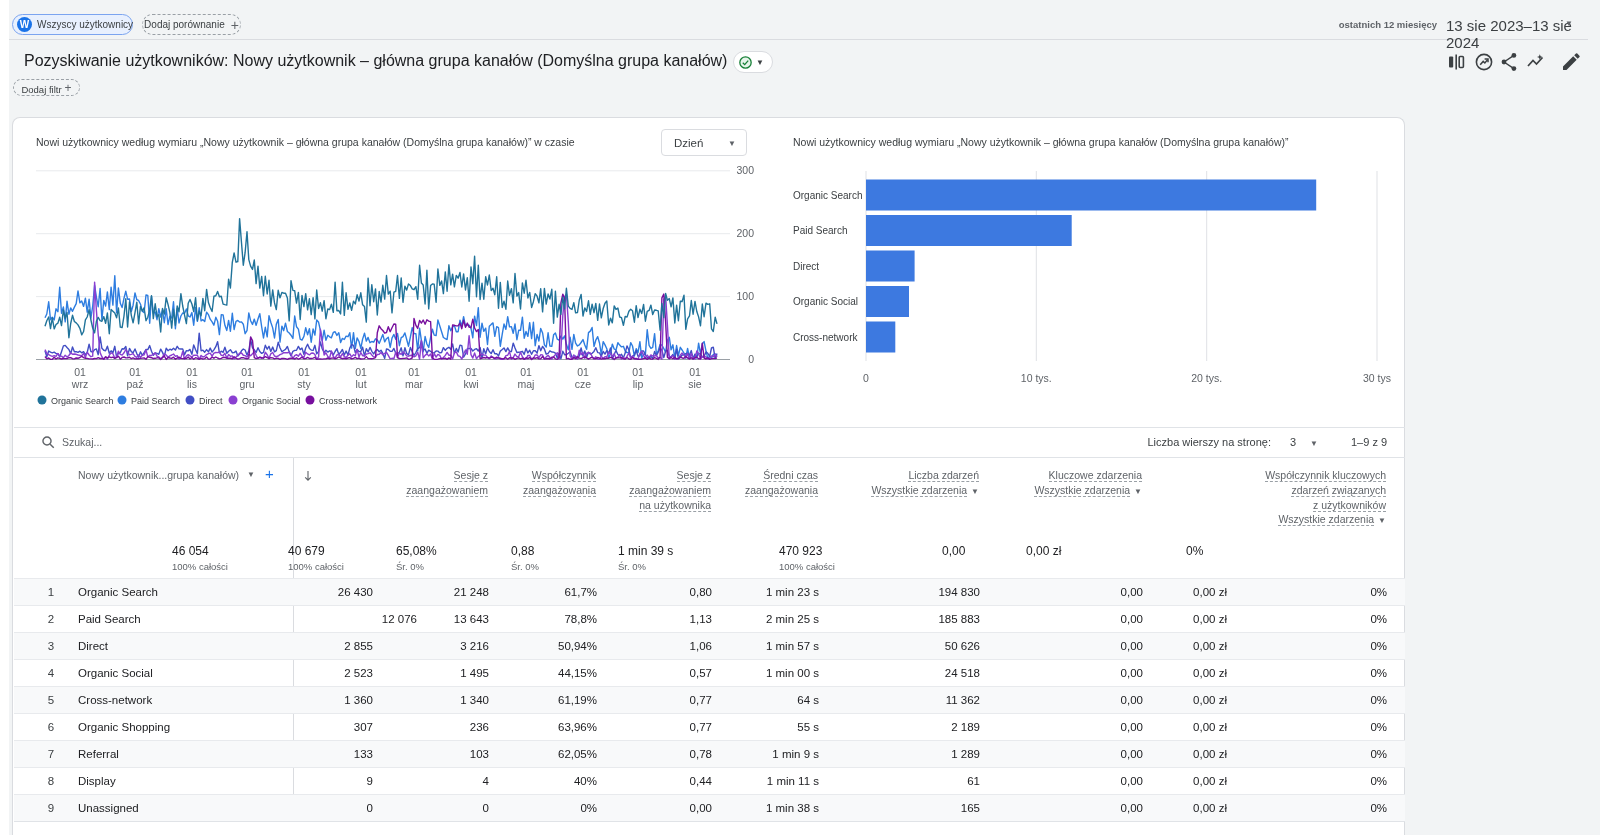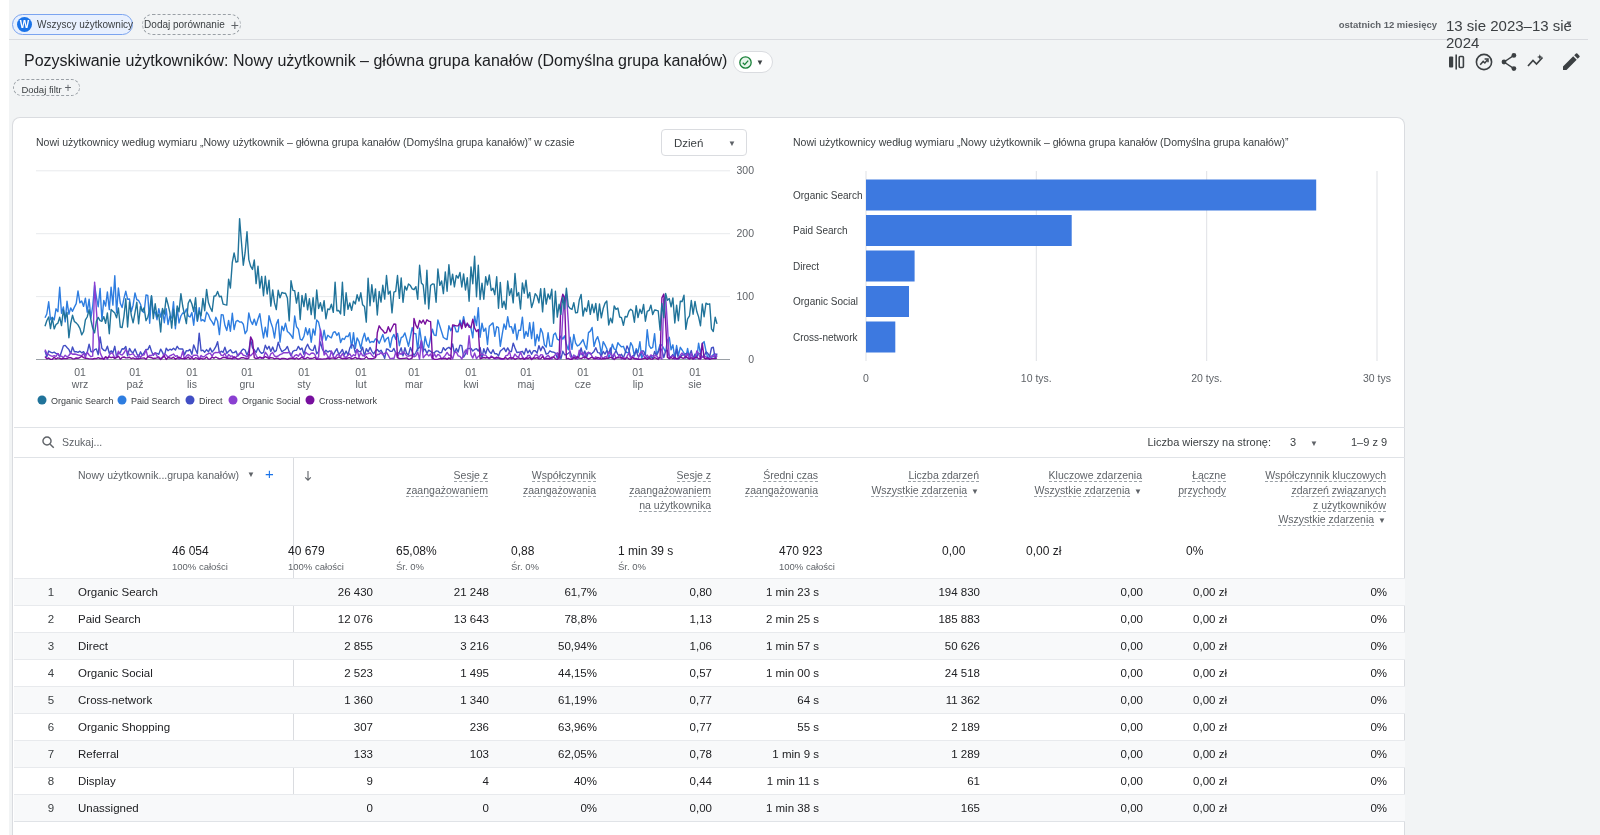--- a/index.html
+++ b/index.html
@@ -179,21 +179,20 @@
   <div class="dimplus">+</div>
   <div class="sortarr"><svg width="8" height="12" viewBox="0 0 8 12">
         <path d="M4 1 V10 M1.2 7.3 L4 10.2 L6.8 7.3" fill="none" stroke="#5f6368" stroke-width="1.1"></path>
       </svg></div>
 <div class="hcell" style="right:916px"><span class="hu">Sesje z</span><br><span class="hu">zaangażowaniem</span><br></div>
 <div class="hcell" style="right:808px"><span class="hu">Współczynnik</span><br><span class="hu">zaangażowania</span><br></div>
 <div class="hcell" style="right:693px"><span class="hu">Sesje z</span><br><span class="hu">zaangażowaniem</span><br><span class="hu">na użytkownika</span><br></div>
 <div class="hcell" style="right:586px"><span class="hu">Średni czas</span><br><span class="hu">zaangażowania</span><br></div>
 <div class="hcell" style="right:425px"><span class="hu">Liczba zdarzeń</span><br><span class="hu">Wszystkie zdarzenia</span><span class="hcar">▼</span></div>
 <div class="hcell" style="right:262px"><span class="hu">Kluczowe zdarzenia</span><br><span class="hu">Wszystkie zdarzenia</span><span class="hcar">▼</span></div>
-<div class="hcell" style="right:178px"><span class="hu">Łączne</span><br><span class="hu">przychody</span><br></div>
 <div class="hcell" style="right:18px"><span class="hu">Współczynnik kluczowych</span><br><span class="hu">zdarzeń związanych</span><br><span class="hu">z użytkowników</span><br><span class="hu">Wszystkie zdarzenia</span><span class="hcar">▼</span></div>
 <div class="tcell" style="right:1032px">
       <div class="tval">46 054</div>
       <div class="tsub">100% całości</div>
     </div>
 <div class="tcell" style="right:916px">
       <div class="tval">40 679</div>
       <div class="tsub">100% całości</div>
     </div>
 <div class="tcell" style="right:808px">
@@ -230,21 +229,21 @@
       <div class="rval" style="right:693px">0,80</div>
       <div class="rval" style="right:586px">1 min 23 s</div>
       <div class="rval" style="right:425px">194 830</div>
       <div class="rval" style="right:262px">0,00</div>
       <div class="rval" style="right:178px">0,00 zł</div>
       <div class="rval" style="right:18px">0%</div>
     </div>
 <div class="trow" style="top:486.6px;height:27.1px">
       <div class="rnum">2</div>
       <div class="rname">Paid Search</div>
-      <div class="rval" style="right:1032px">12 076</div>
+      <div class="rval" style="right:988px">12 076</div>
       <div class="rval" style="right:916px">13 643</div>
       <div class="rval" style="right:808px">78,8%</div>
       <div class="rval" style="right:693px">1,13</div>
       <div class="rval" style="right:586px">2 min 25 s</div>
       <div class="rval" style="right:425px">185 883</div>
       <div class="rval" style="right:262px">0,00</div>
       <div class="rval" style="right:178px">0,00 zł</div>
       <div class="rval" style="right:18px">0%</div>
     </div>
 <div class="trow shaded" style="top:513.7px;height:27.1px">

